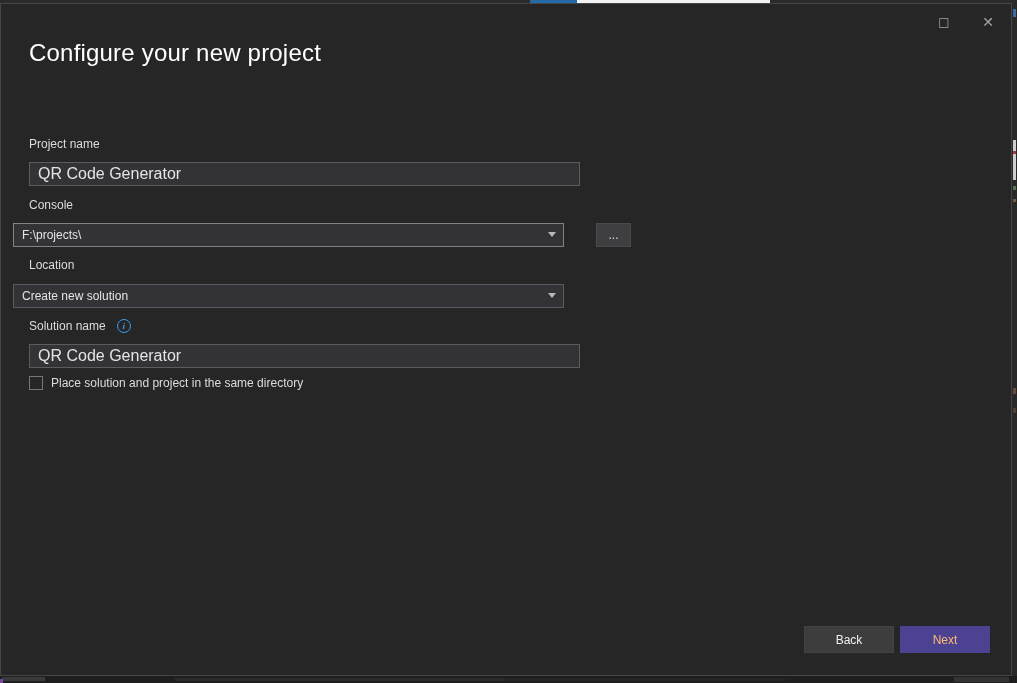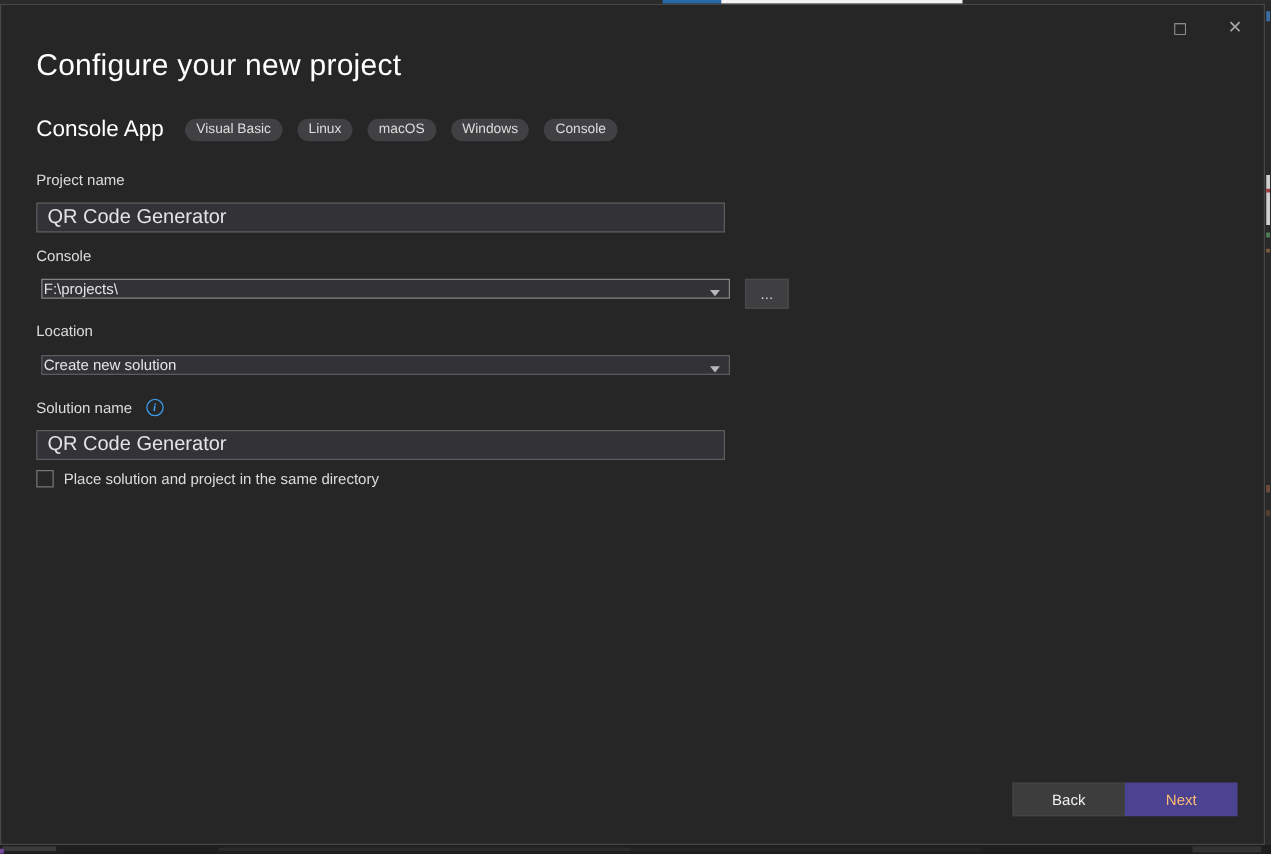--- a/index.html
+++ b/index.html
@@ -52,23 +52,23 @@
   }
 
   .field-label { position: absolute; left: 28px; font-size: 12px; color: #dcdcdc; }
   .text-input {
     position: absolute; left: 28px; width: 551px; height: 24px;
     background: #333337; border: 1px solid #5c5c5e; color: #e4e4e4;
     font-size: 16px; font-family: "Liberation Sans", sans-serif;
     padding: 0 8px; outline: none;
   }
   .combo {
-    position: absolute; left: 32px; width: 551px; height: 16px;
+    position: absolute; left: 12px; width: 551px; height: 24px;
     background: #333337; border: 1px solid #828284; color: #e4e4e4;
-    font-size: 12px; display: flex; align-items: center; padding: 0 1px;
+    font-size: 12px; display: flex; align-items: center; padding: 0 8px;
     cursor: default;
   }
   .combo.subtle { border-color: #5c5c5e; }
   .combo .caret {
     position: absolute; right: 7px; top: 8px; width: 0; height: 0;
     border-left: 4px solid transparent; border-right: 4px solid transparent;
     border-top: 5px solid #b8b8b8;
   }
   .browse-btn {
     position: absolute; left: 595px; top: 219px; width: 35px; height: 24px;
@@ -81,21 +81,21 @@
     width: 14px; height: 14px; border-radius: 50%;
     border: 1.5px solid #3a9df0; color: #3a9df0;
     display: inline-flex; align-items: center; justify-content: center;
     font-size: 9px; font-weight: 700; font-family: "Liberation Serif", serif;
     font-style: italic; cursor: default;
   }
   .checkbox-row { position: absolute; left: 28px; top: 372px; display: flex; align-items: center; gap: 8px; cursor: default; }
   .checkbox-box { width: 14px; height: 14px; border: 1px solid #767676; background: #262627; }
   .checkbox-label { font-size: 12px; color: #dcdcdc; }
 
-  .footer-buttons { position: absolute; right: 21px; bottom: 22px; display: flex; gap: 0; }
+  .footer-buttons { position: absolute; right: 21px; bottom: 22px; display: flex; gap: 6px; }
   .btn {
     width: 90px; height: 27px; display: flex; align-items: center; justify-content: center;
     font-size: 12px; border: 1px solid transparent; cursor: default;
     font-family: "Liberation Sans", sans-serif;
   }
   .btn-back { background: #3d3d3e; color: #f0f0f0; border-color: #434345; }
   .btn-next { color: #fdba74; }
 </style>
 </head>
 <body>
@@ -125,30 +125,20 @@
 
   <div class="dialog">
 
     <div class="titlebar-buttons">
       <div class="tb-btn maximize">□</div>
       <div class="tb-btn close">✕</div>
     </div>
 
     <div class="page-title">Configure your new project</div>
 
-    <div class="template-row">
-      <div class="template-name">Console App</div>
-      <div class="tag-list">
-        <span class="tag">Visual Basic</span>
-        <span class="tag">Linux</span>
-        <span class="tag">macOS</span>
-        <span class="tag">Windows</span>
-        <span class="tag">Console</span>
-      </div>
-    </div>
 
     <div class="field-label" style="top:133px">Project name</div>
     <input class="text-input" style="top: 158px;" type="text" value="QR Code Generator">
 
     <div class="field-label" style="top:194px">Console</div>
     <div class="combo" style="top:219px">
       <span>F:\projects\</span>
       <span class="caret"></span>
     </div>
     <div class="browse-btn">...</div>

